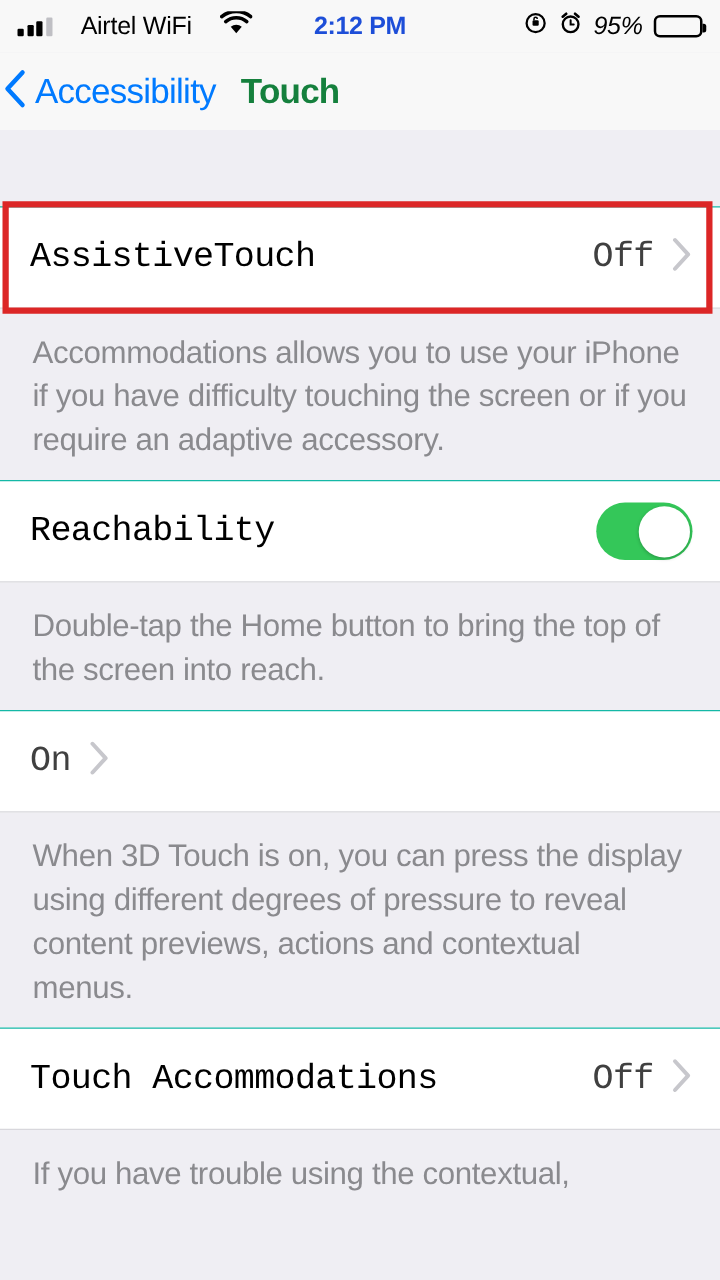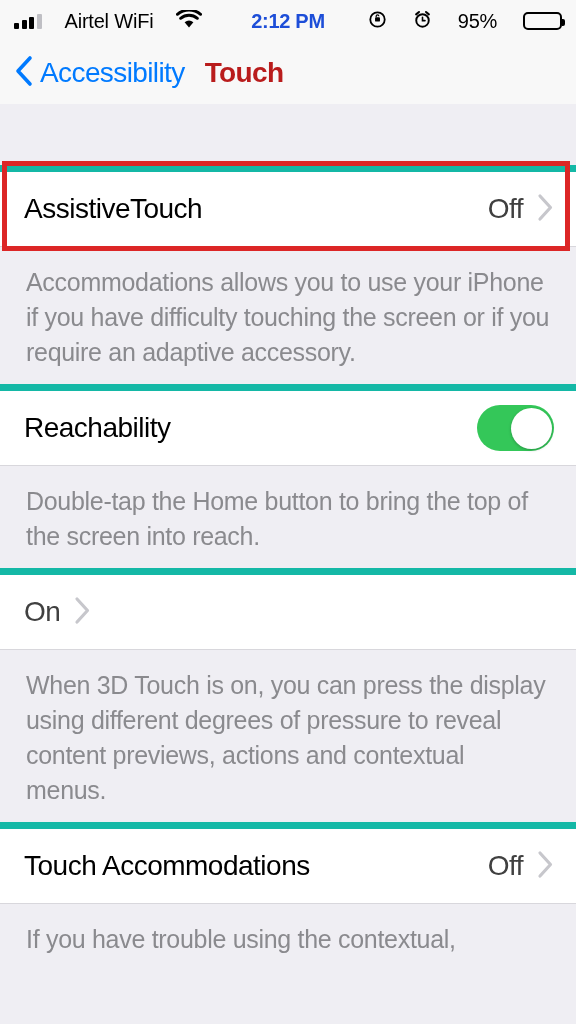--- a/index.html
+++ b/index.html
@@ -31,57 +31,58 @@
   .carrier{ font-size:20px; color:#000; letter-spacing:-0.2px; }
   .wifi-icon{ display:block; }
 
   .sb-center{
     position:absolute; left:0; right:0; top:0; height:42px;
     display:flex; align-items:center; justify-content:center;
     font-size:20px; font-weight:bold; color:#1d4ed8; letter-spacing:-0.3px;
   }
   .sb-right{
     position:absolute; right:14px; top:0; height:42px;
-    display:flex; align-items:center; gap:26px;
+    display:flex; align-items:center; gap:9px;font-style:italic;
   }
   .battery-pct{ font-size:20px; color:#000; letter-spacing:-0.3px; }
   .battery{
     position:relative; width:39px; height:18px;
     border:2px solid #000; border-radius:5px; padding:1.5px;
   }
   .battery .fill{ height:100%; width:95%; background:#000; border-radius:2px; }
   .battery:after{
     content:""; position:absolute; right:-4.5px; top:5px;
     width:3px; height:7px; background:#000; border-radius:0 2px 2px 0;
   }
 
   
   .nav-bar{
     height:62px; background:#F8F8F8;
-    display:flex; align-items:center; padding:0 14px;
+    display:flex; align-items:center; padding:0 2px;
   }
   .back-btn{ display:flex; align-items:center; gap:7px; cursor:pointer; }
   .back-label{ font-size:28px; color:#007AFF; letter-spacing:-0.6px; }
   .nav-title{
-    font-size:28px; font-weight:bold; color:#b91c1c;
+    font-size:28px; font-weight:bold; color:#15803d;
     margin-left:20px; letter-spacing:-0.6px;
   }
 
   
   .content{ background:#EFEEF3; height:920px; }
   .gap{ height:61px; }
 
   .row{
     background:#FFFFFF;
     height:82px;
     display:flex; align-items:center;
     padding:0 22px 0 24px;
-    border-top:7px solid #14b8a6;
+    border-top:1px solid #14b8a6;
     border-bottom:1px solid #D8D7DC;
     cursor:pointer;
+    font-family:Liberation Mono, monospace;
   }
   .row-label{ font-size:28px; color:#000; letter-spacing:-0.5px; flex:1; }
   .row-value{ font-size:28px; color:#404040; letter-spacing:-0.5px; margin-right:14px; }
   .chevron{ display:block; }
 
   .footer{
     padding:18px 26px 14px 26px;
     font-size:25px; line-height:35px;
     color:#8A8A8E; letter-spacing:-0.3px;
   }

